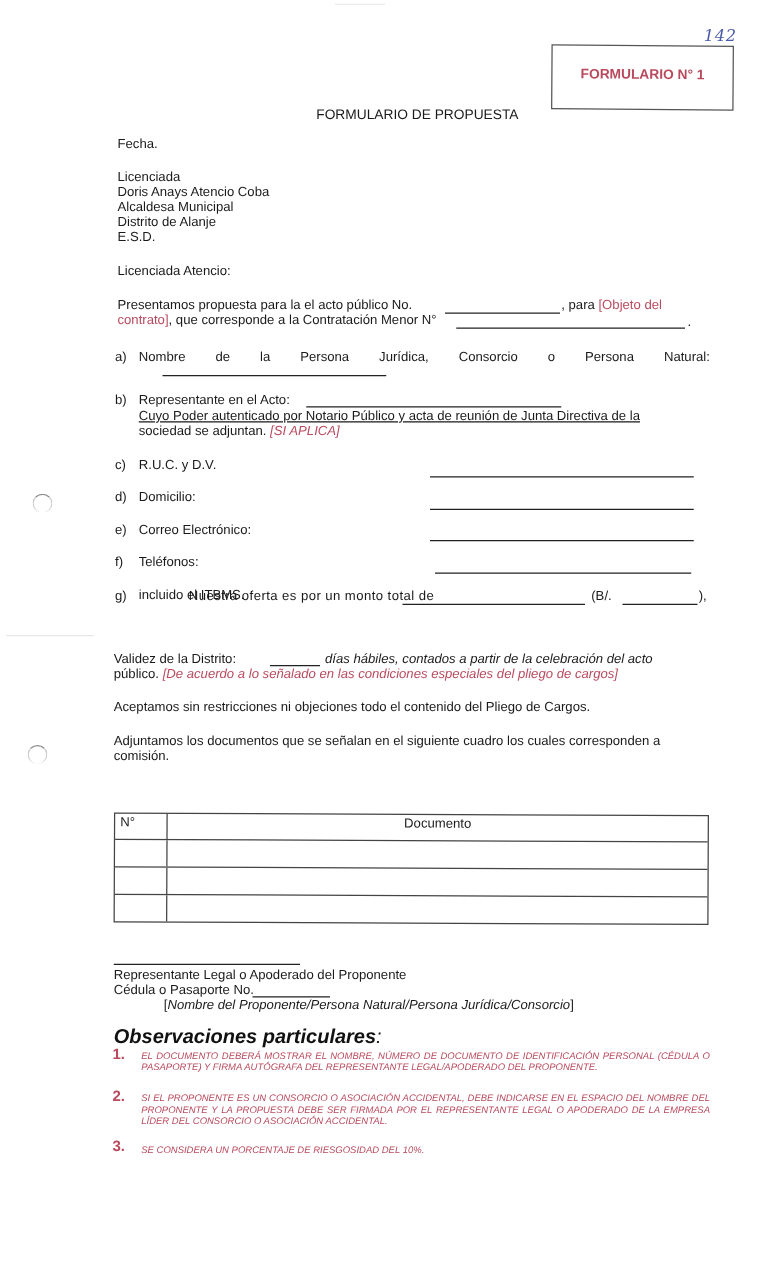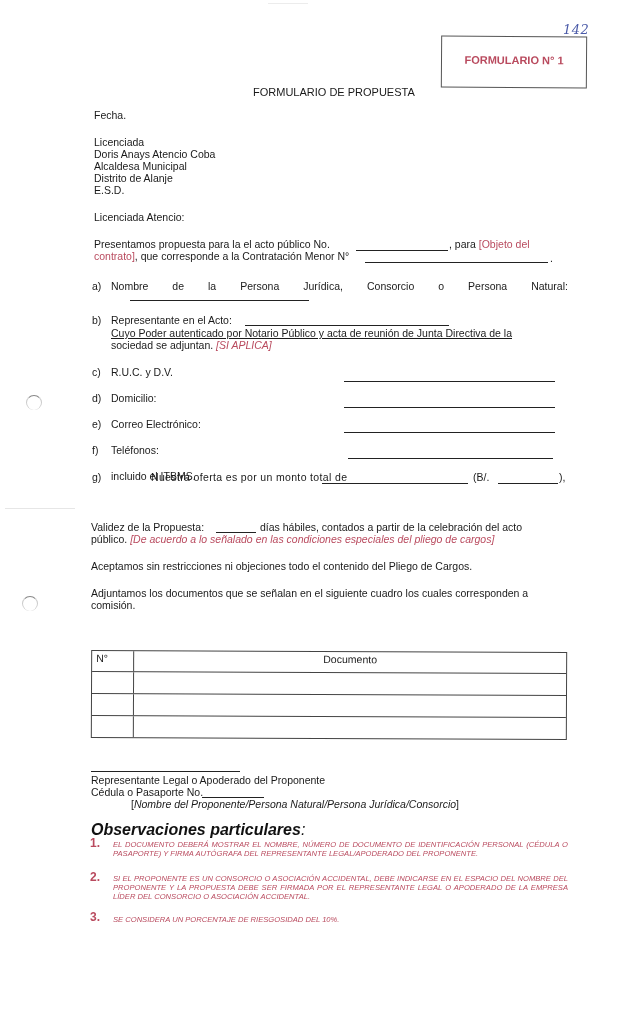--- a/index.html
+++ b/index.html
@@ -217,23 +217,23 @@
 <div class="line" style="left:348px;top:458px;width:205px;"></div>
 
 <div class="item-letter" style="top:471px;">g)</div>
 <div class="item-text" style="top:471px;letter-spacing:0.35px;margin-left:40px;">Nuestra oferta es por un monto total de</div>
 <div class="line" style="left:322px;top:483px;width:146px;"></div>
 <div class="abs" style="left:473px;top:471px;">(B/.</div>
 <div class="line" style="left:498px;top:483px;width:60px;"></div>
 <div class="abs" style="left:559px;top:471px;">),</div>
 <div class="item-text" style="top:470px;">incluido el ITBMS.</div>
 
-<div class="block" style="top:521px;left:91px;">Validez de la Propuesta:</div>
+<div class="block" style="top:521px;left:91px;">Validez de la Distrito:</div>
 <div class="line" style="left:216px;top:532px;width:40px;"></div>
-<div class="abs" style="left:260px;top:521px;">días hábiles, contados a partir de la celebración del acto</div>
+<div class="abs" style="left:260px;top:521px;font-style:italic;">días hábiles, contados a partir de la celebración del acto</div>
 <div class="block" style="top:533px;left:91px;">
   <span>público.</span>
   <span class="red ital">[De acuerdo a lo señalado en las condiciones especiales del pliego de cargos]</span>
 </div>
 
 <div class="block" style="top:560px;left:91px;">Aceptamos sin restricciones ni objeciones todo el contenido del Pliego de Cargos.</div>
 
 <div class="block" style="top:587px;left:91px;width:475px;">
   <div>Adjuntamos los documentos que se señalan en el siguiente cuadro los cuales corresponden a</div>
   <div>comisión.</div>

